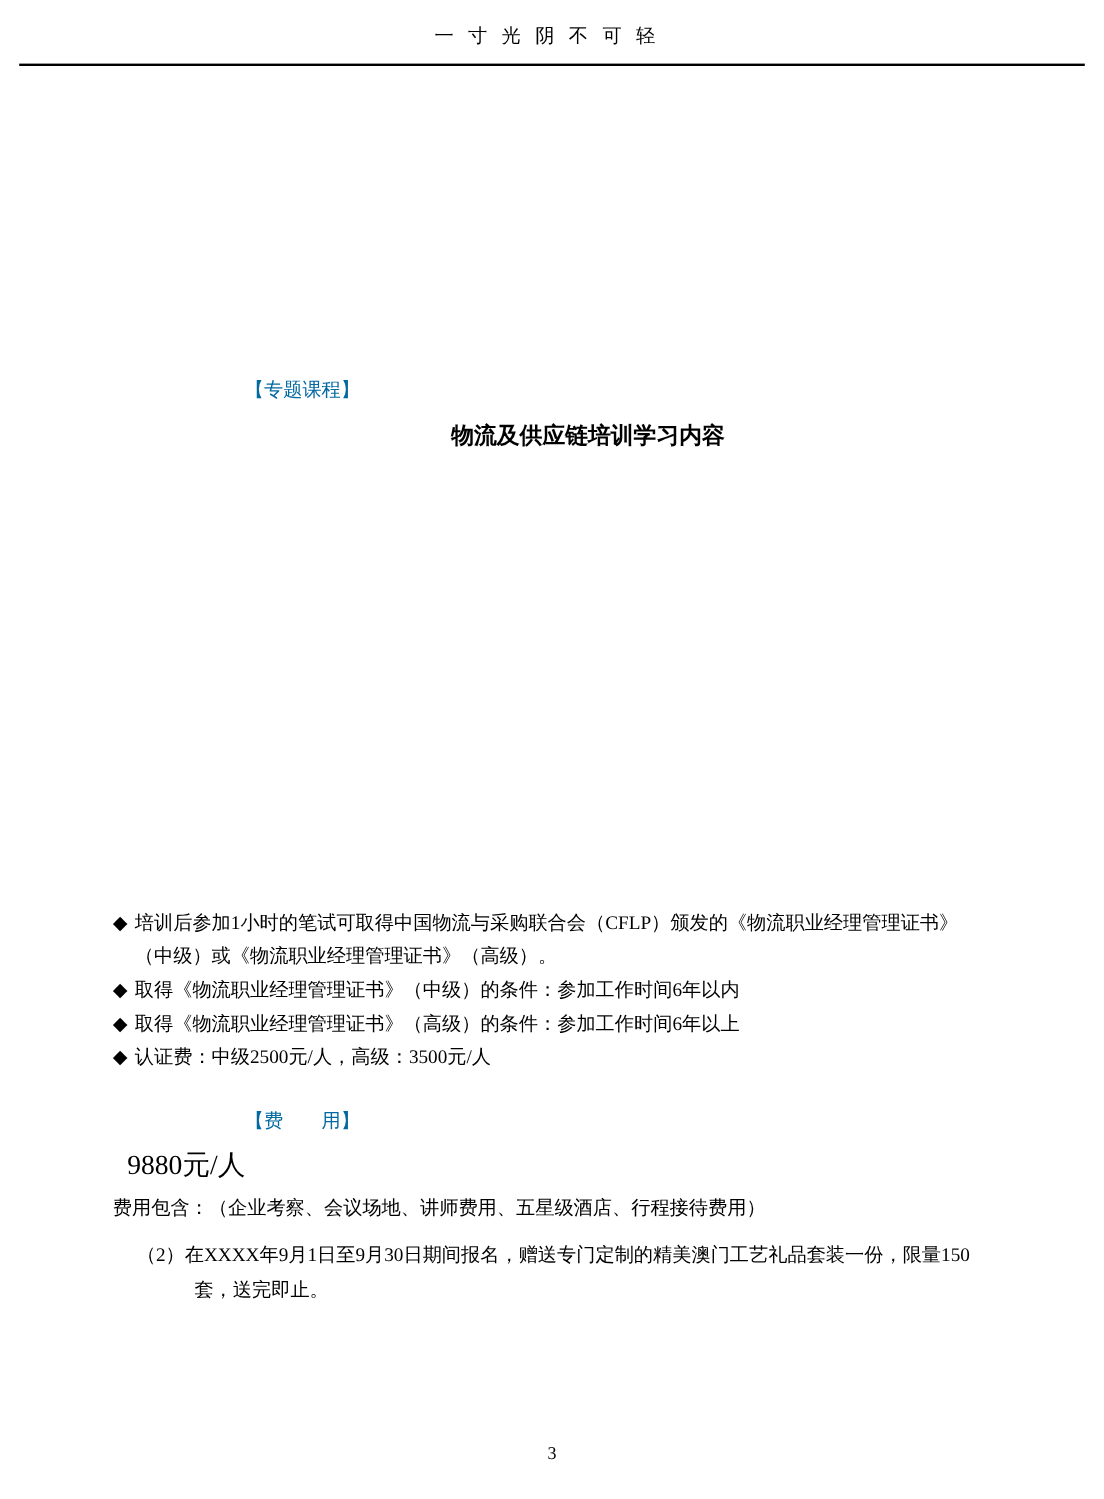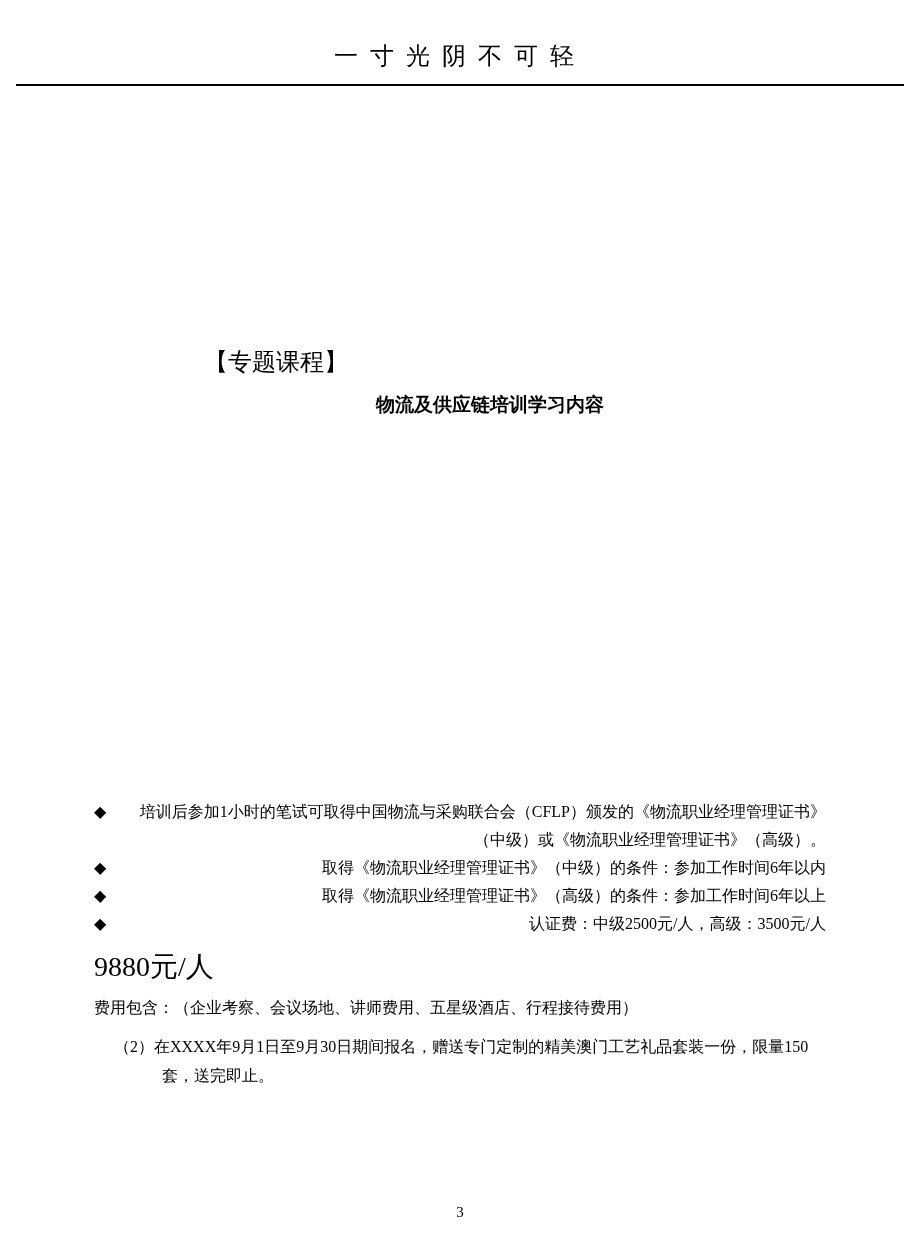--- a/index.html
+++ b/index.html
@@ -10,36 +10,36 @@
     body {
       font-family: "SimSun", "宋体", serif;
       background: #ffffff;
       width: 920px;
       height: 1249px;
       position: relative;
       color: #000;
     }
     .header-motto {
       text-align: center;
-      font-size: 24px;
+      font-size: 16px;
       letter-spacing: 12px;
-      padding-top: 40px;
+      padding-top: 20px;
       padding-bottom: 12px;
       font-family: "KaiTi", "楷体", serif;
     }
     .header-line {
       border-top: 2px solid #000;
       margin: 0 16px 0 16px;
     }
     .content {
       padding: 0 94px;
     }
     .section-heading {
-      color: #000000;
-      font-size: 24px;
+      color: #0369a1;
+      font-size: 16px;
       font-weight: normal;
       margin-left: 110px;
       font-family: Liberation Serif, serif;
     }
     .section-heading-topics {
       margin-top: 260px;
     }
     .topics-subtitle {
       text-align: center;
       font-size: 19px;
@@ -55,28 +55,28 @@
     .bullet-item {
       display: flex;
       align-items: flex-start;
     }
     .bullet-marker {
       flex-shrink: 0;
       margin-right: 6px;
     }
     .bullet-text {
       flex: 1;
-      text-align: right;
     }
     .section-heading-fee {
       margin-top: 28px;
     }
     .fee-price {
-      font-size: 28px;
+      font-size: 23px;
       margin-top: 10px;
+      margin-left: 12px;
     }
     .fee-includes {
       font-size: 16px;
       margin-top: 8px;
       line-height: 1.7;
     }
     .section-heading-discount {
       margin-top: 40px;
     }
     .discount-list {
@@ -121,20 +121,21 @@
     <div class="bullet-item">
       <span class="bullet-marker">◆</span>
       <span class="bullet-text">取得《物流职业经理管理证书》（高级）的条件：参加工作时间6年以上</span>
     </div>
     <div class="bullet-item">
       <span class="bullet-marker">◆</span>
       <span class="bullet-text">认证费：中级2500元/人，高级：3500元/人</span>
     </div>
   </div>
 
+  <div class="section-heading section-heading-fee">【费　　用】</div>
   <div class="fee-price">9880元/人</div>
   <div class="fee-includes">费用包含：（企业考察、会议场地、讲师费用、五星级酒店、行程接待费用）</div>
 
   <div class="discount-list">
     <div class="discount-item">（2）在XXXX年9月1日至9月30日期间报名，赠送专门定制的精美澳门工艺礼品套装一份，限量150套，送完即止。</div>
   </div>
 
 </div>
 
 <div class="page-number">3</div>

